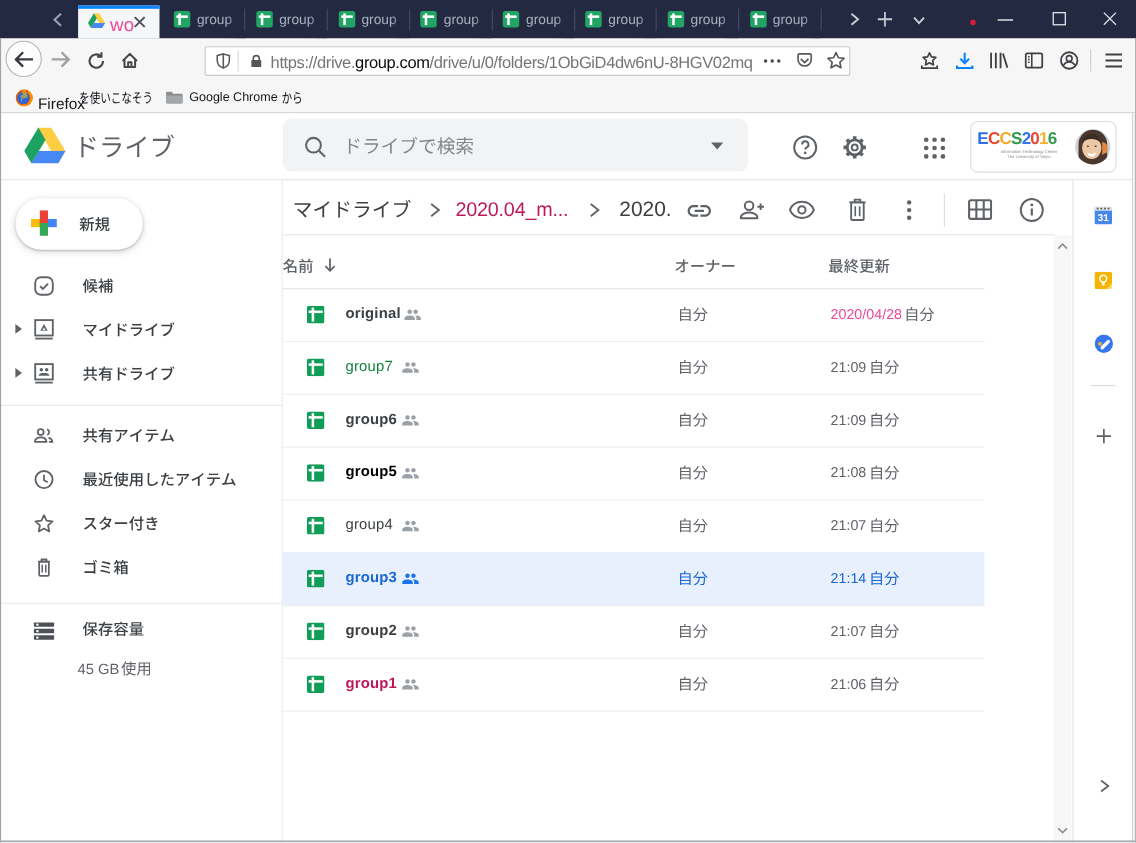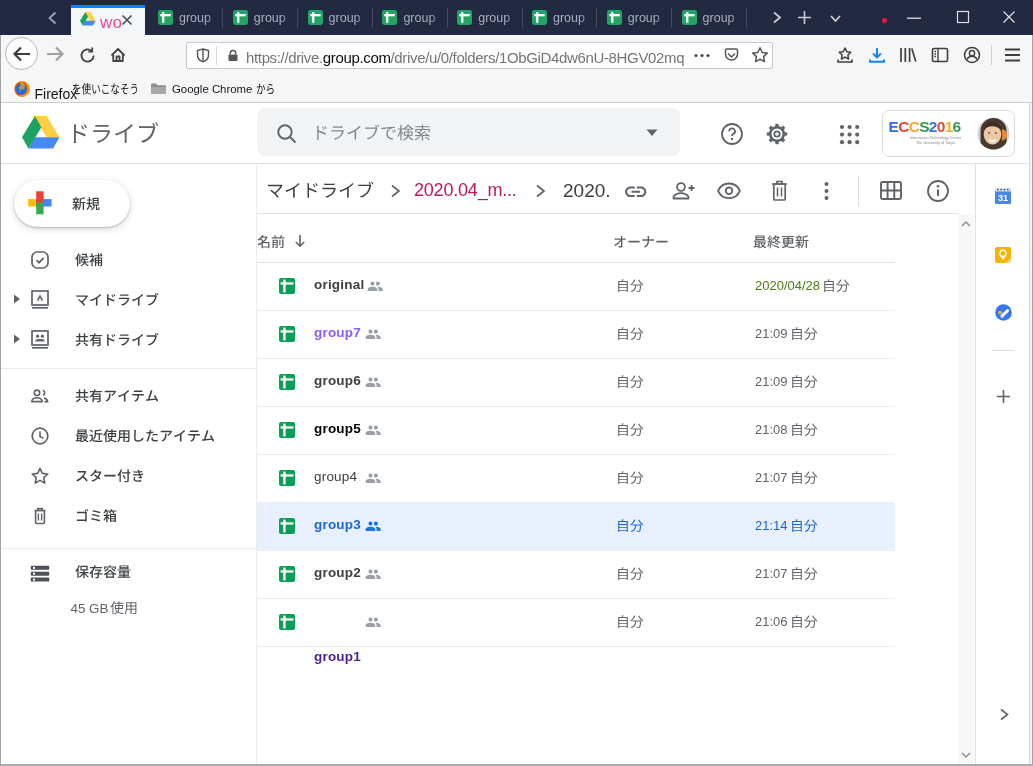--- a/index.html
+++ b/index.html
@@ -428,33 +428,33 @@
   </svg>
 <div style="position:absolute;left:314px;top:277px;white-space:nowrap;font-size:13.5px;font-weight:bold;color:#3c4043;letter-spacing:.2px">original</div>
 <svg style="position:absolute;left:367px;top:278px" width="17" height="14" viewBox="0 0 17 14">
     <path transform="translate(0,0) scale(0.68)" fill="#9aa0a6" d="M16 11c1.66 0 2.99-1.34 2.99-3S17.66 5 16 5c-1.66 0-3 1.34-3 3s1.34 3 3 3zm-8 0c1.66 0 2.99-1.34 2.99-3S9.66 5 8 5C6.34 5 5 6.34 5 8s1.34 3 3 3zm0 2c-2.33 0-7 1.17-7 3.5V19h14v-2.5c0-2.33-4.67-3.5-7-3.5zm8 0c-.29 0-.62.02-.97.05 1.16.84 1.97 1.97 1.97 3.45V19h6v-2.5c0-2.33-4.67-3.5-7-3.5z"></path>
   </svg>
 <svg style="position:absolute;left:615.5px;top:277.3px;overflow:visible" width="2" height="2">
     <g transform="translate(0,13.8)">
       <use href="#jb" fill="#5f6368"></use>
     </g>
   </svg>
-<div style="position:absolute;left:755px;top:278px;white-space:nowrap;font-size:13px;color:#4d7c0f">2020/04/28</div>
+<div style="position:absolute;left:755px;top:278px;white-space:nowrap;font-size:13px;color:#ec4899">2020/04/28</div>
 <svg style="position:absolute;left:821.5px;top:277.3px;overflow:visible" width="2" height="2">
     <g transform="translate(0,13.8)">
       <use href="#jb" fill="#5f6368"></use>
     </g>
   </svg>
 <div style="position:absolute;left:257px;top:357.5px;width:638px;height:1px;background:#eceded"></div>
 <svg style="position:absolute;left:279px;top:326px" width="16" height="16" viewBox="0 0 16 16">
     <rect width="16" height="16" rx="2" fill="#0f9d58"></rect>
     <rect x="4.3" y="1.6" width="2.3" height="12.8" fill="#fff"></rect>
     <rect x="1.6" y="4.3" width="12.8" height="2.3" fill="#fff"></rect>
   </svg>
-<div style="position:absolute;left:314px;top:325px;white-space:nowrap;font-size:13.5px;font-weight:bold;color:#8b5cf6;letter-spacing:.2px">group7</div>
+<div style="position:absolute;left:314px;top:325px;white-space:nowrap;font-size:13.5px;font-weight:normal;color:#15803d;letter-spacing:.2px">group7</div>
 <svg style="position:absolute;left:365px;top:326px" width="17" height="14" viewBox="0 0 17 14">
     <path transform="translate(0,0) scale(0.68)" fill="#9aa0a6" d="M16 11c1.66 0 2.99-1.34 2.99-3S17.66 5 16 5c-1.66 0-3 1.34-3 3s1.34 3 3 3zm-8 0c1.66 0 2.99-1.34 2.99-3S9.66 5 8 5C6.34 5 5 6.34 5 8s1.34 3 3 3zm0 2c-2.33 0-7 1.17-7 3.5V19h14v-2.5c0-2.33-4.67-3.5-7-3.5zm8 0c-.29 0-.62.02-.97.05 1.16.84 1.97 1.97 1.97 3.45V19h6v-2.5c0-2.33-4.67-3.5-7-3.5z"></path>
   </svg>
 <svg style="position:absolute;left:615.5px;top:325.3px;overflow:visible" width="2" height="2">
     <g transform="translate(0,13.8)">
       <use href="#jb" fill="#5f6368"></use>
     </g>
   </svg>
 <div style="position:absolute;left:755px;top:326px;white-space:nowrap;font-size:13px;color:#5f6368">21:09</div>
 <svg style="position:absolute;left:789.5px;top:325.3px;overflow:visible" width="2" height="2">
@@ -567,21 +567,21 @@
     <g transform="translate(0,13.8)">
       <use href="#jb" fill="#5f6368"></use>
     </g>
   </svg>
 <div style="position:absolute;left:257px;top:645.5px;width:638px;height:1px;background:#eceded"></div>
 <svg style="position:absolute;left:279px;top:614px" width="16" height="16" viewBox="0 0 16 16">
     <rect width="16" height="16" rx="2" fill="#0f9d58"></rect>
     <rect x="4.3" y="1.6" width="2.3" height="12.8" fill="#fff"></rect>
     <rect x="1.6" y="4.3" width="12.8" height="2.3" fill="#fff"></rect>
   </svg>
-<div style="position:absolute;left:314px;top:649px;white-space:nowrap;font-size:13.5px;font-weight:bold;color:#4c1d95;letter-spacing:.2px">group1</div>
+<div style="position:absolute;left:314px;top:613px;white-space:nowrap;font-size:13.5px;font-weight:bold;color:#be185d;letter-spacing:.2px">group1</div>
 <svg style="position:absolute;left:365px;top:614px" width="17" height="14" viewBox="0 0 17 14">
     <path transform="translate(0,0) scale(0.68)" fill="#9aa0a6" d="M16 11c1.66 0 2.99-1.34 2.99-3S17.66 5 16 5c-1.66 0-3 1.34-3 3s1.34 3 3 3zm-8 0c1.66 0 2.99-1.34 2.99-3S9.66 5 8 5C6.34 5 5 6.34 5 8s1.34 3 3 3zm0 2c-2.33 0-7 1.17-7 3.5V19h14v-2.5c0-2.33-4.67-3.5-7-3.5zm8 0c-.29 0-.62.02-.97.05 1.16.84 1.97 1.97 1.97 3.45V19h6v-2.5c0-2.33-4.67-3.5-7-3.5z"></path>
   </svg>
 <svg style="position:absolute;left:615.5px;top:613.3px;overflow:visible" width="2" height="2">
     <g transform="translate(0,13.8)">
       <use href="#jb" fill="#5f6368"></use>
     </g>
   </svg>
 <div style="position:absolute;left:755px;top:614px;white-space:nowrap;font-size:13px;color:#5f6368">21:06</div>
 <svg style="position:absolute;left:789.5px;top:613.3px;overflow:visible" width="2" height="2">

